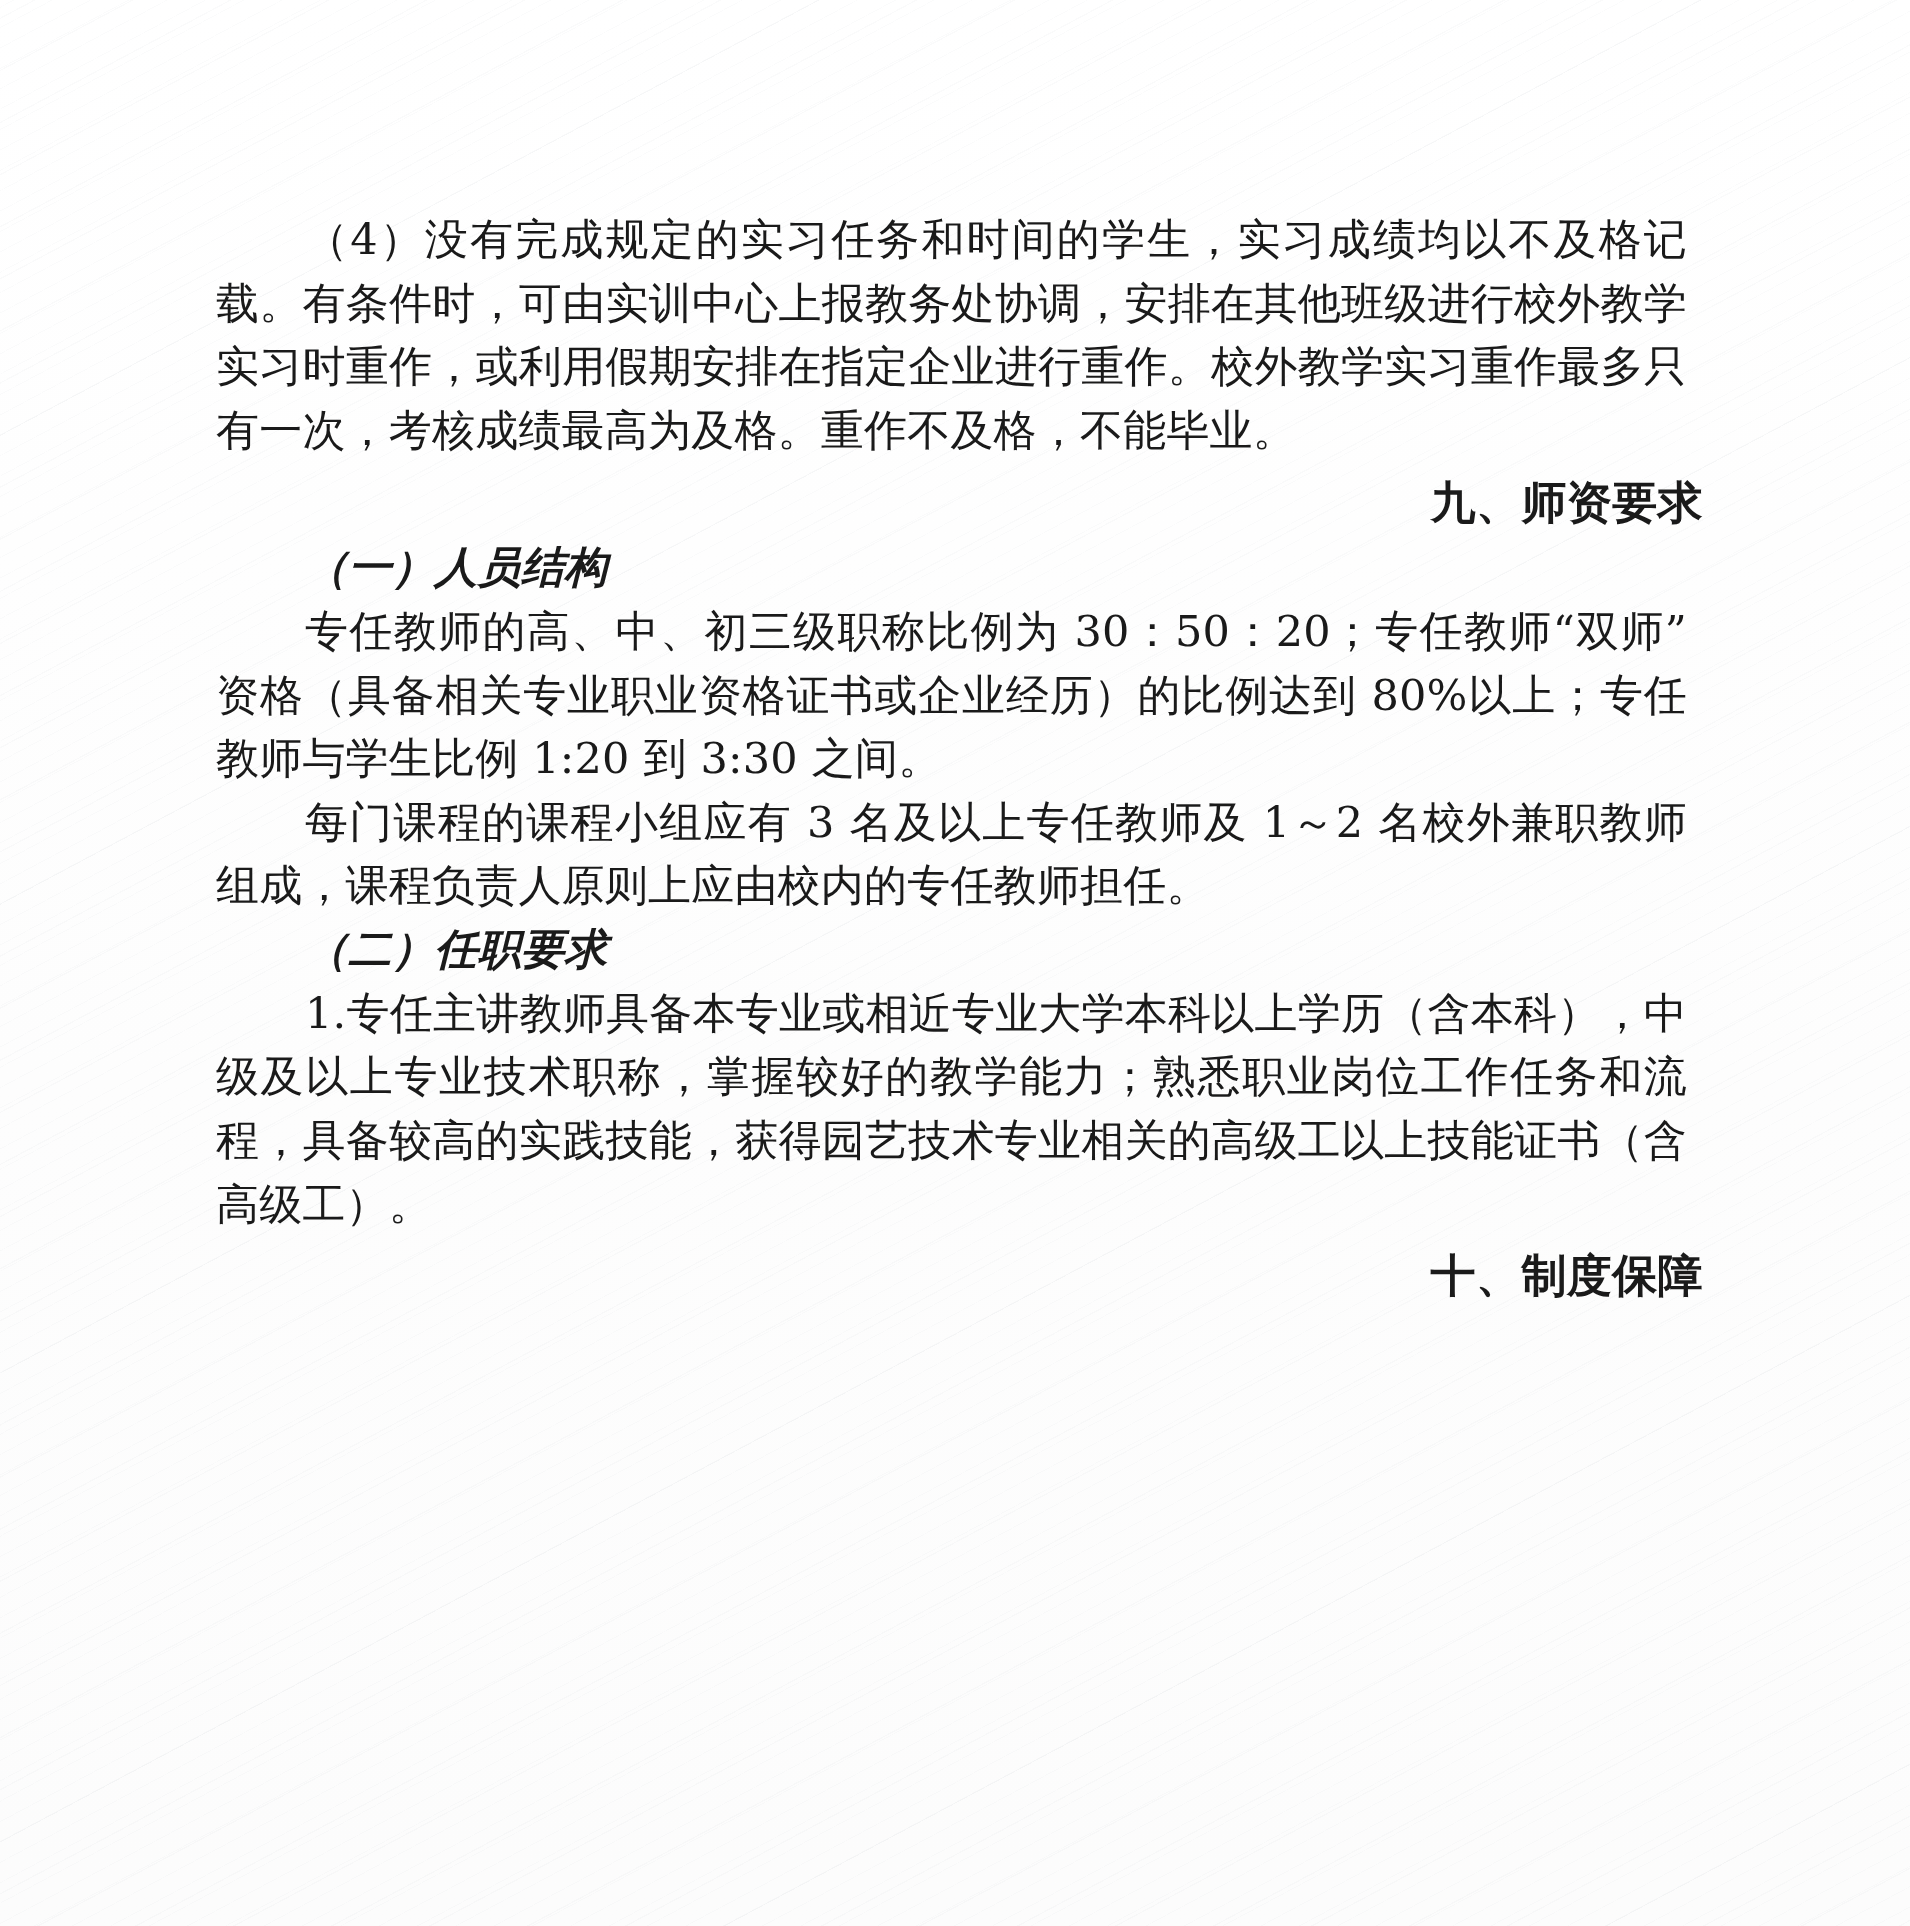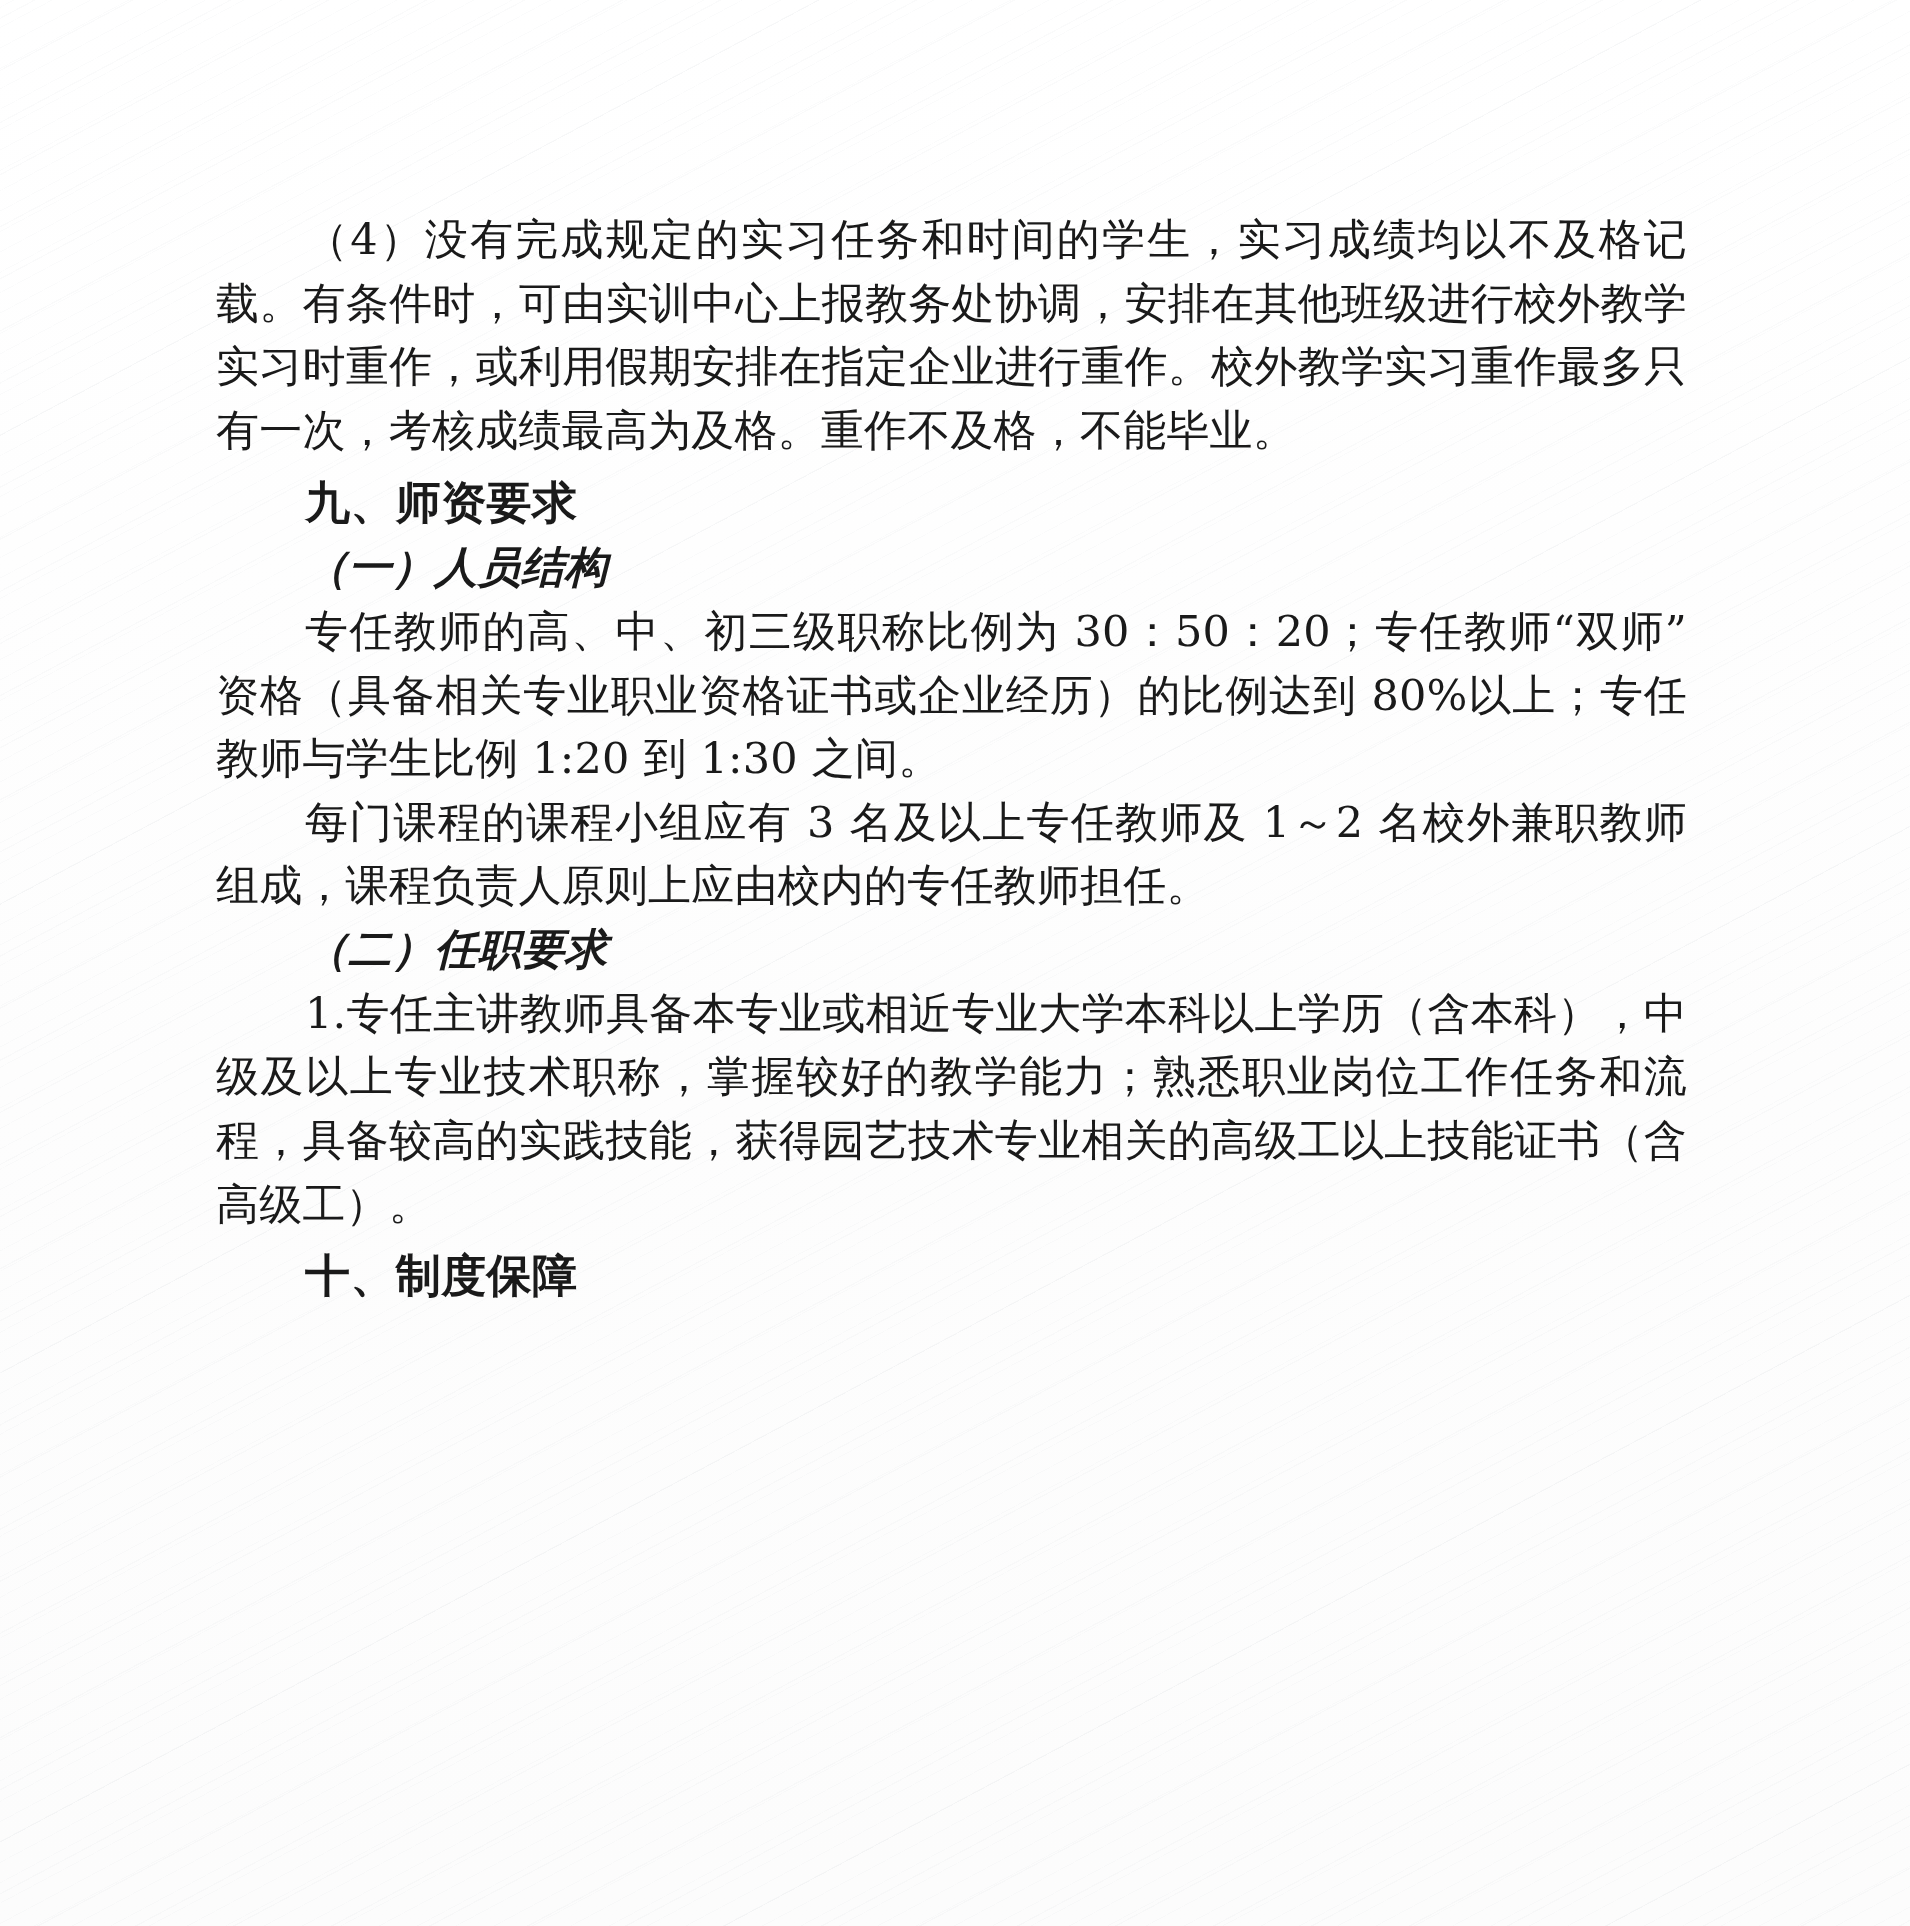--- a/index.html
+++ b/index.html
@@ -69,20 +69,21 @@
   }
 
   h2.heading {
     margin: 7px 0 1.5px 0;
     font-size: 45px;
     line-height: 1.45;
     font-weight: bold;
     font-family: "DejaVu Sans", "Liberation Sans", sans-serif;
     text-indent: 89px;
     letter-spacing: 0.4px;
+    text-align: right;
   }
 
   h3.subheading {
     margin: 0;
     font-size: 43px;
     line-height: 1.48;
     font-weight: bold;
     text-indent: 89px;
     letter-spacing: 0.2px;
     font-family: "DejaVu Serif", "Liberation Serif", serif;
@@ -97,21 +98,21 @@
   <div class="page-texture"></div>
 
   <div class="content">
 
     <p class="para">（4）没有完成规定的实习任务和时间的学生，实习成绩均以不及格记载。有条件时，可由实训中心上报教务处协调，安排在其他班级进行校外教学实习时重作，或利用假期安排在指定企业进行重作。校外教学实习重作最多只有一次，考核成绩最高为及格。重作不及格，不能毕业。</p>
 
     <h2 class="heading">九、师资要求</h2>
 
     <h3 class="subheading">（一）人员结构</h3>
 
-    <p class="para">专任教师的高、中、初三级职称比例为 30：50：20；专任教师“双师”资格（具备相关专业职业资格证书或企业经历）的比例达到 80%以上；专任教师与学生比例 1:20 到 1:30 之间。</p>
+    <p class="para">专任教师的高、中、初三级职称比例为 30：50：20；专任教师“双师”资格（具备相关专业职业资格证书或企业经历）的比例达到 80%以上；专任教师与学生比例 1:20 到 3:30 之间。</p>
 
     <p class="para">每门课程的课程小组应有 3 名及以上专任教师及 1～2 名校外兼职教师组成，课程负责人原则上应由校内的专任教师担任。</p>
 
     <h3 class="subheading">（二）任职要求</h3>
 
     <p class="para">1.专任主讲教师具备本专业或相近专业大学本科以上学历（含本科），中级及以上专业技术职称，掌握较好的教学能力；熟悉职业岗位工作任务和流程，具备较高的实践技能，获得园艺技术专业相关的高级工以上技能证书（含高级工）。</p>
 
 
 
 

